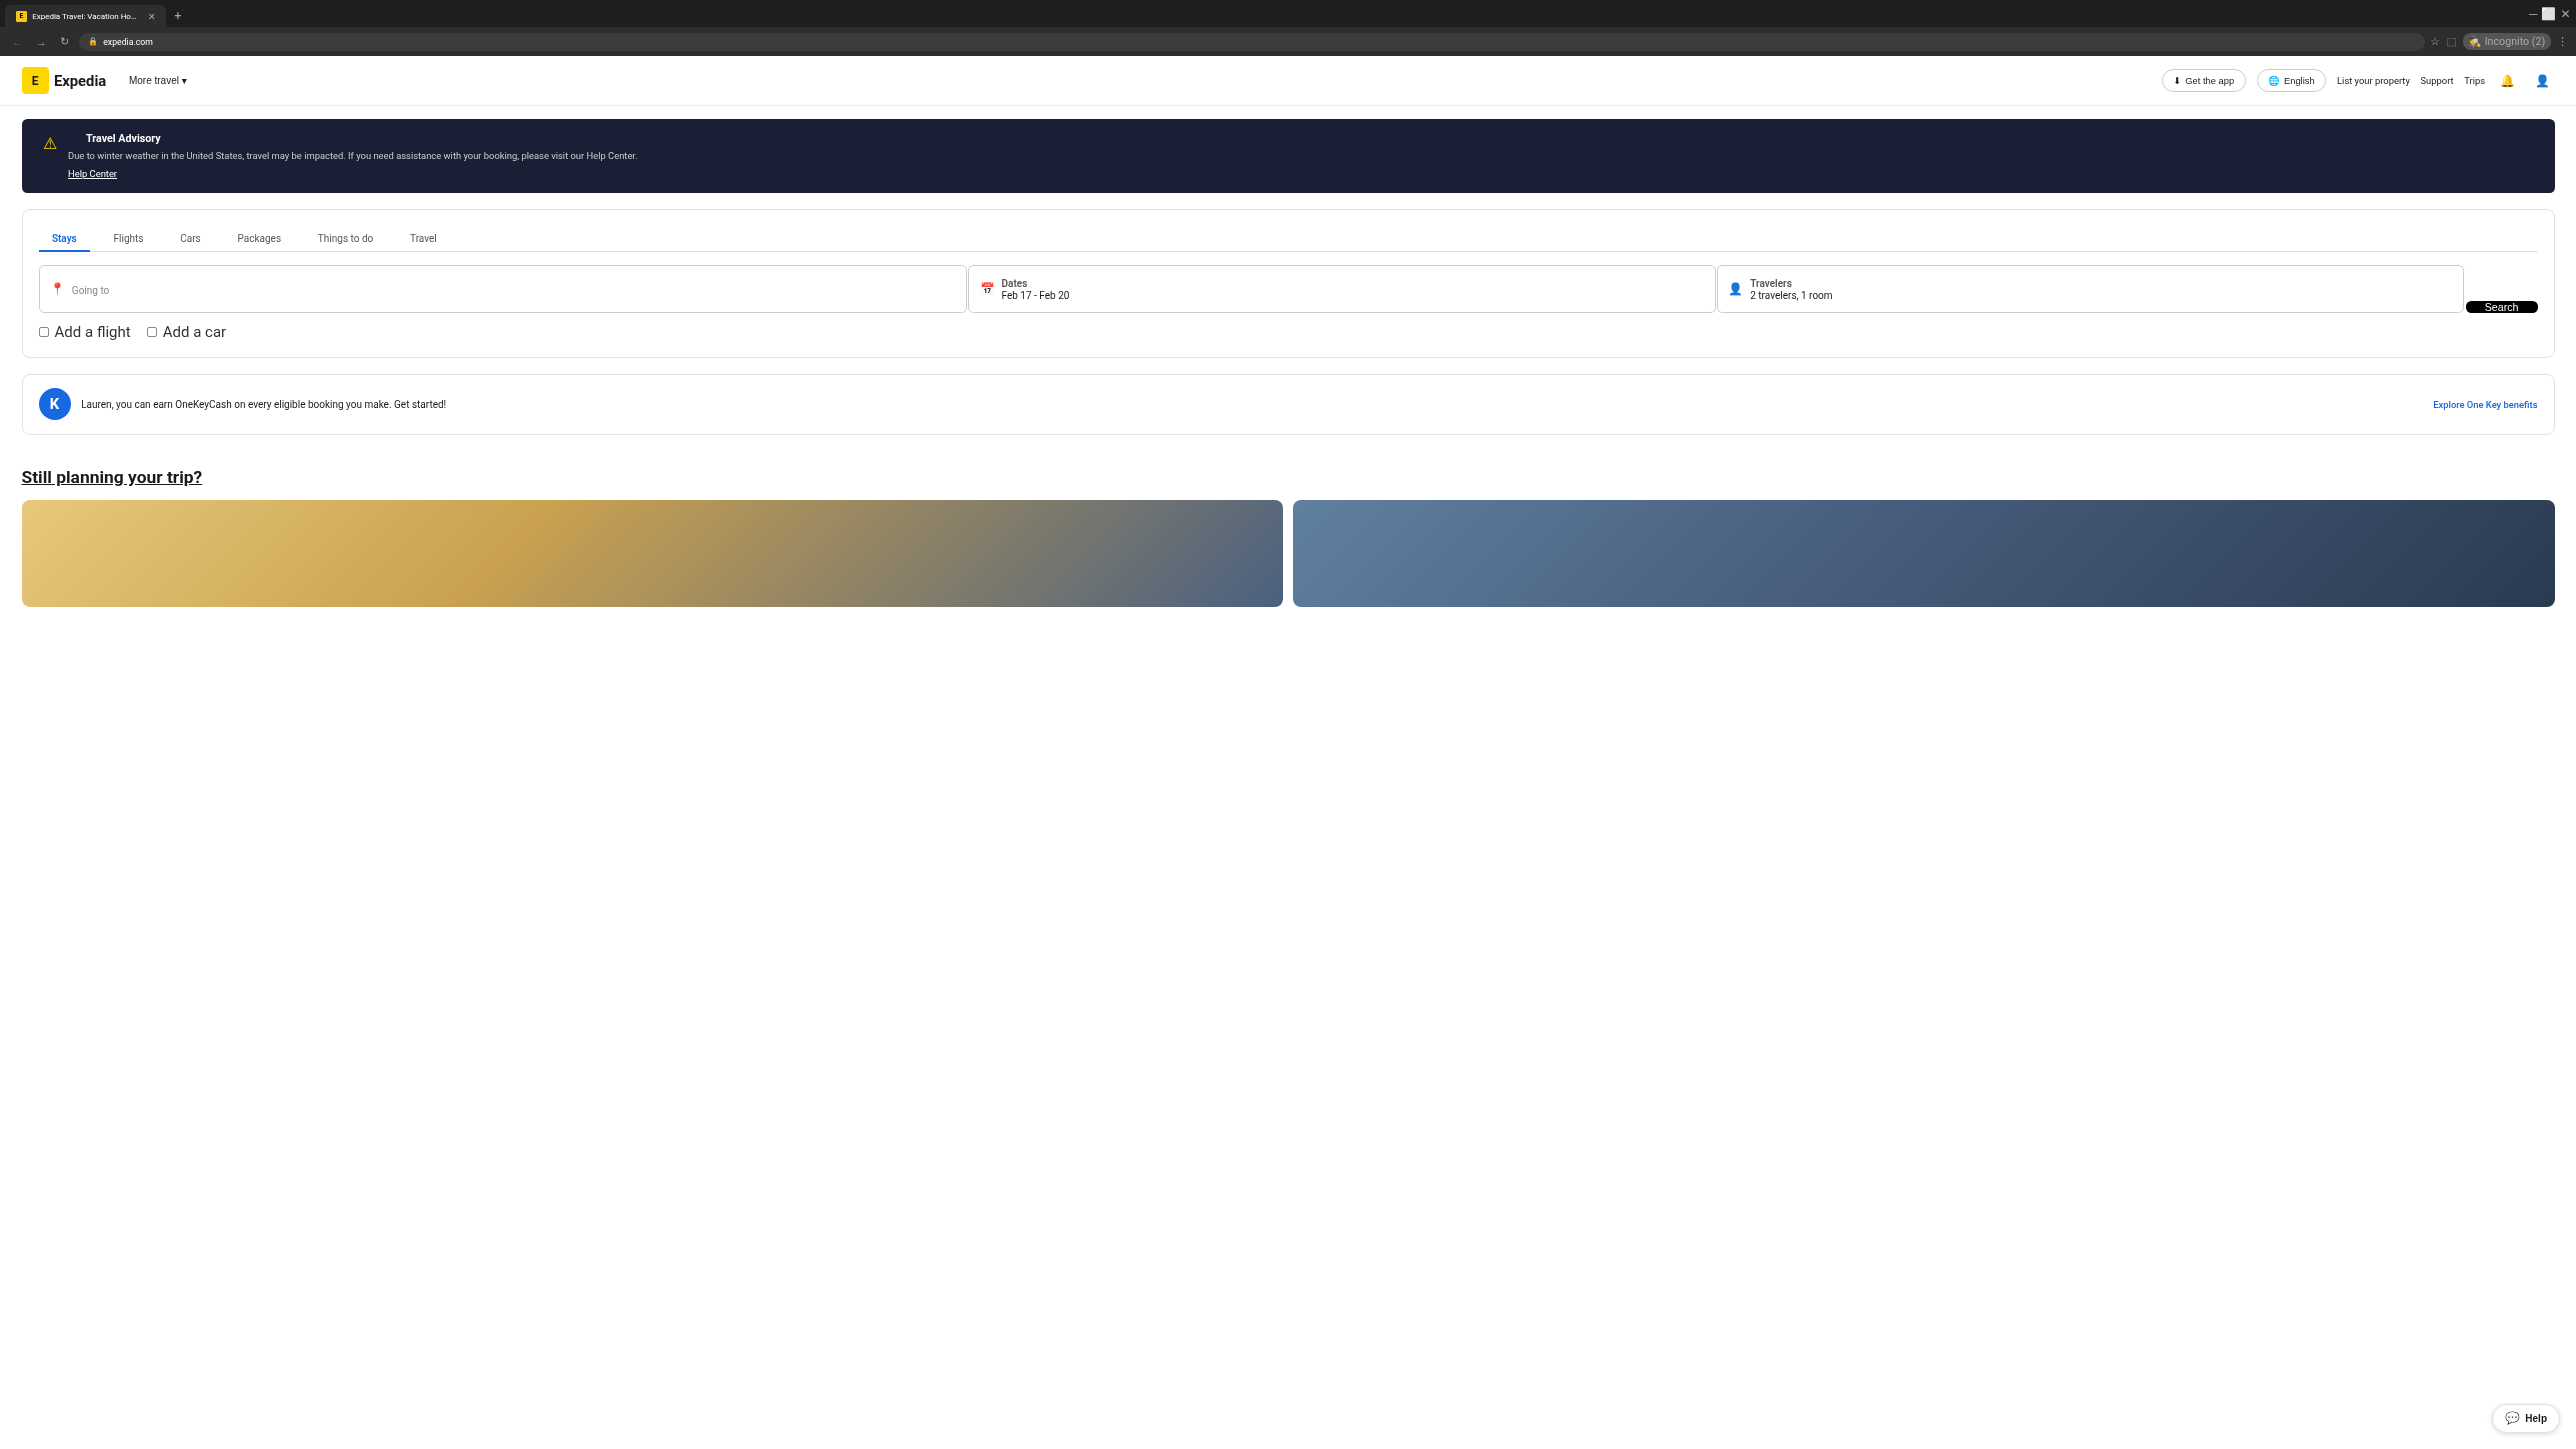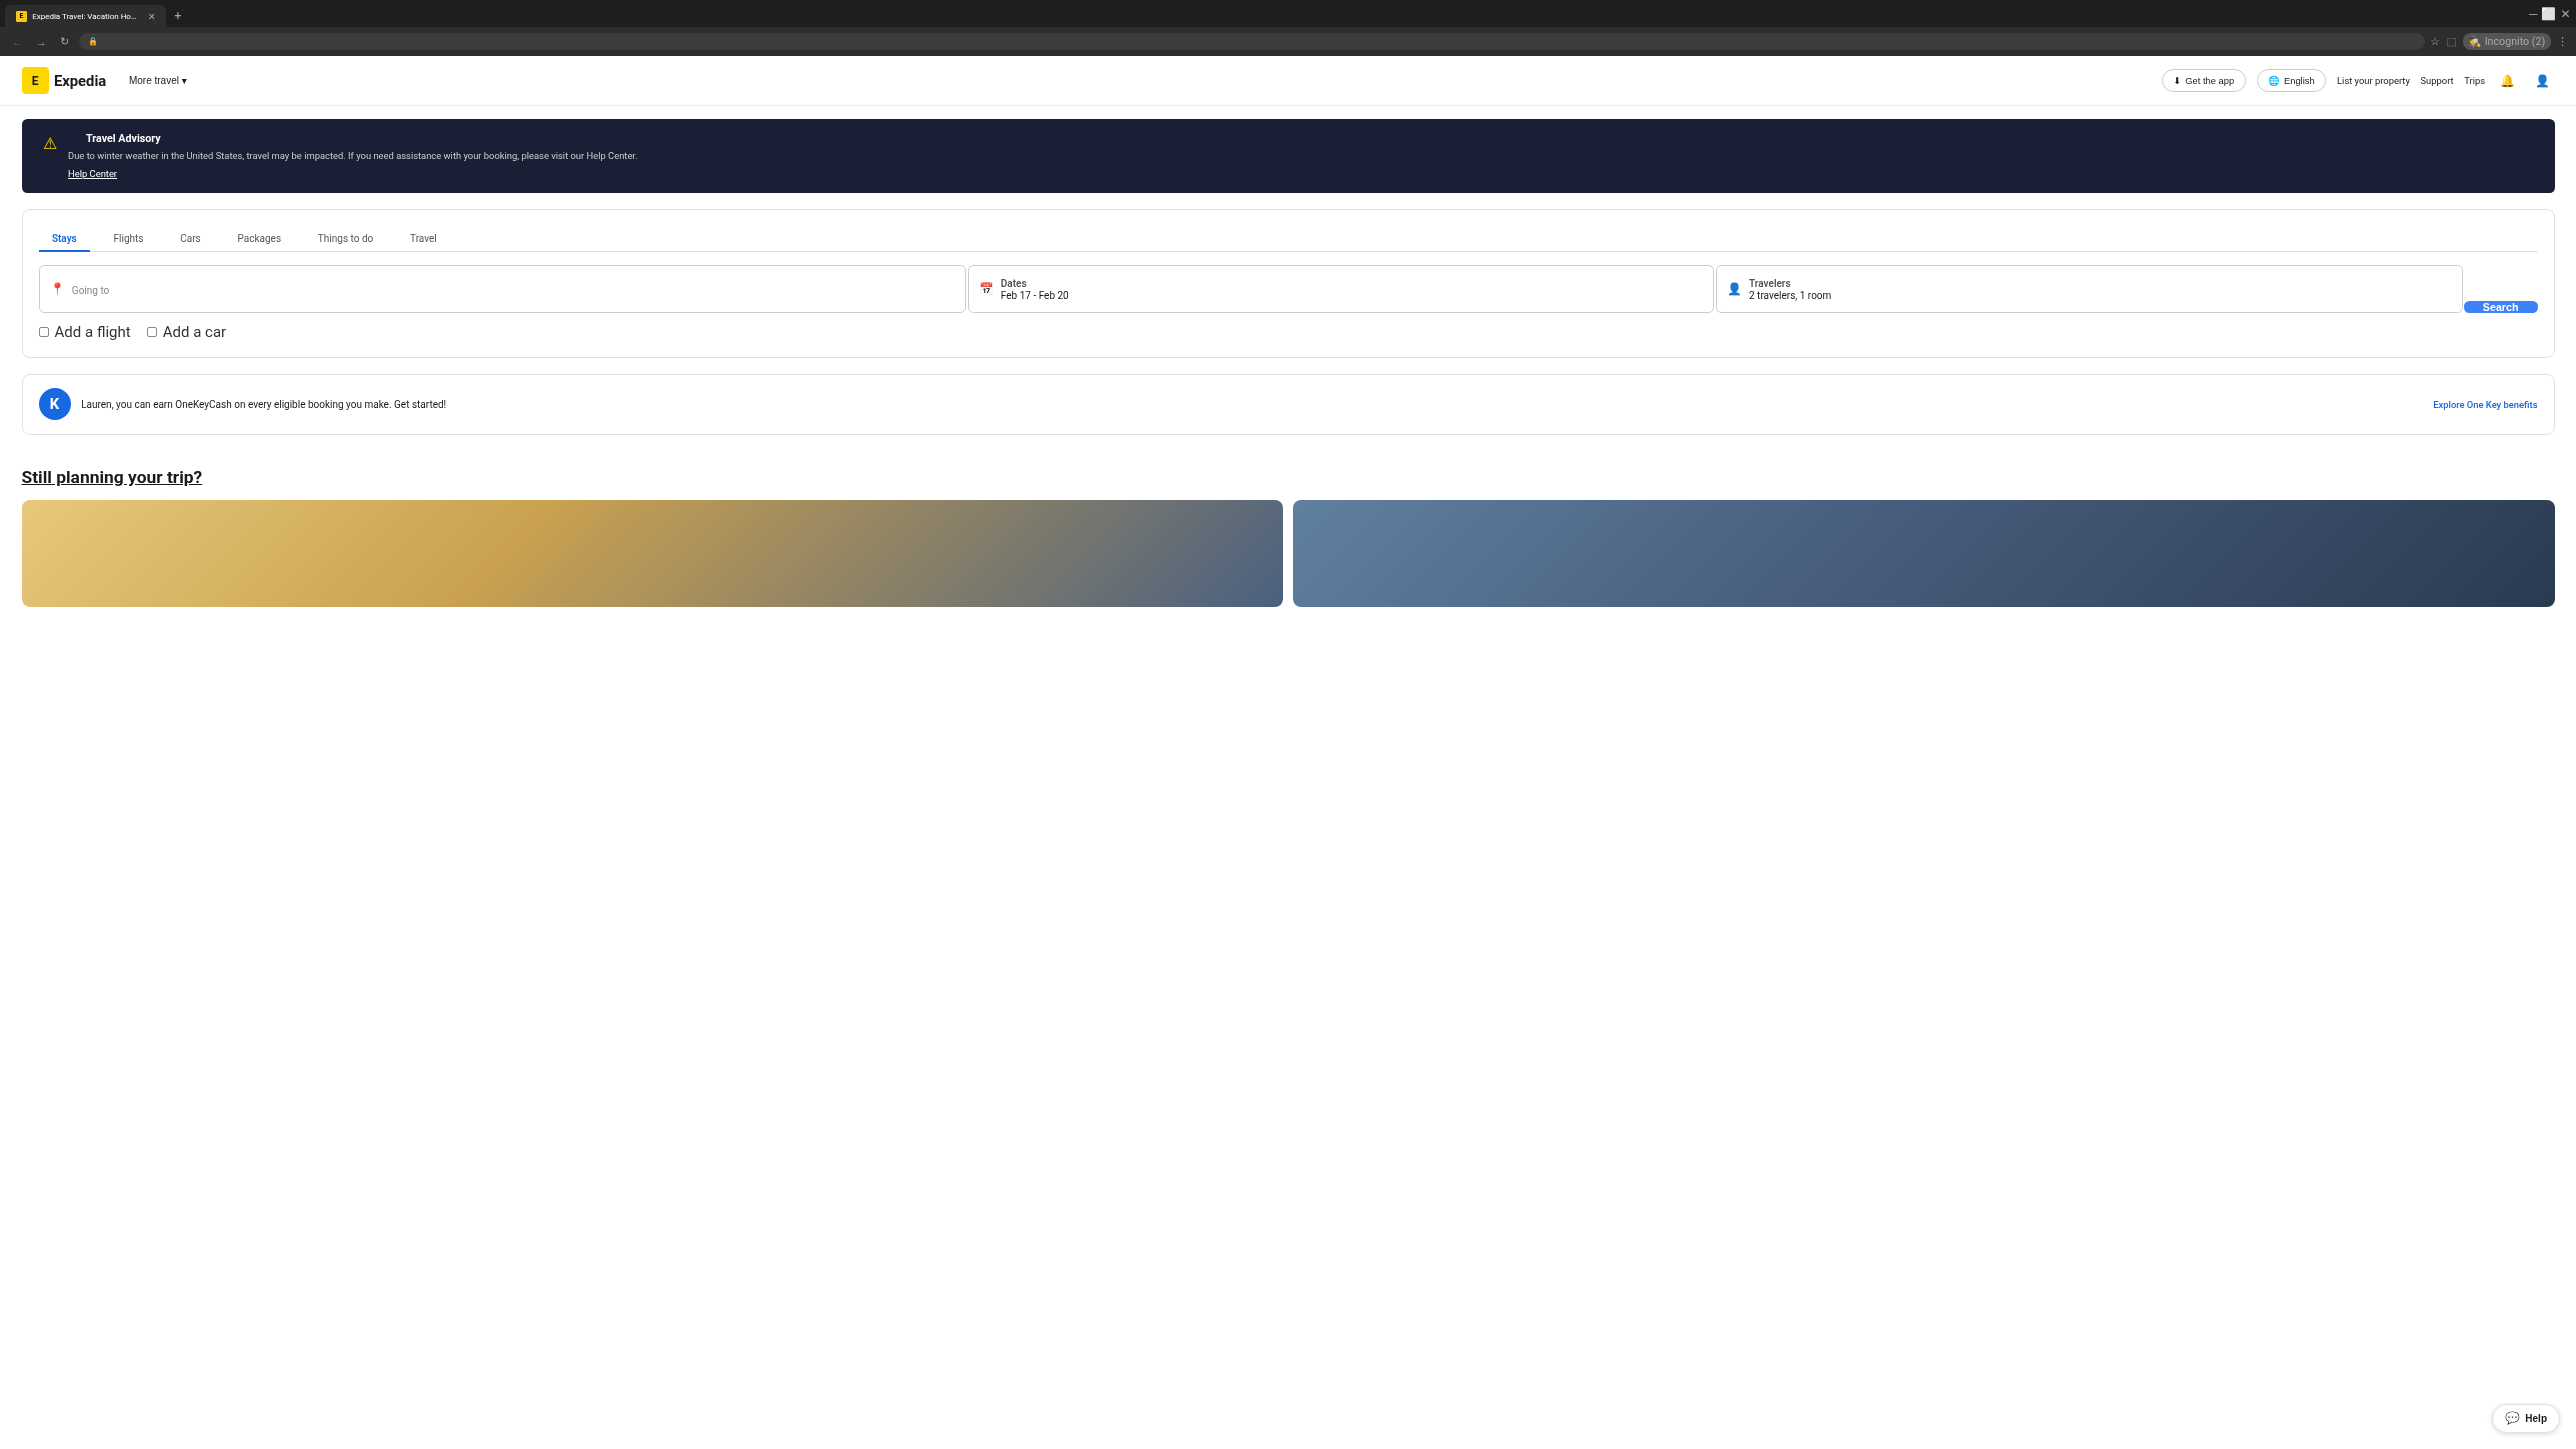--- a/index.html
+++ b/index.html
@@ -53,21 +53,21 @@
     .search-tabs { display: flex; gap: 10px; border-bottom: 1.3px solid #e0e0e0; margin-bottom: 13.4px; }
     .search-tab { padding: 6.7px 13.4px; font-size: 10px; cursor: pointer; color: #555; border-bottom: 2px solid transparent; margin-bottom: -1.3px; text-decoration: none; }
     .search-tab.active { color: #1668e3; border-bottom-color: #1668e3; font-weight: 600; }
     .search-inputs { display: flex; gap: 1.3px; align-items: stretch; }
     .search-field { flex: 1; border: 0.7px solid #ccc; border-radius: 5.4px; padding: 9.4px 10.7px; cursor: pointer; background: #fff; display: flex; align-items: center; gap: 6.7px; }
     .search-field .field-icon { color: #555; font-size: 12px; flex-shrink: 0; }
     .search-field .field-content { display: flex; flex-direction: column; }
     .search-field .field-label { font-size: 10px; color: #555; font-weight: 600; }
     .search-field .field-value { font-size: 10px; color: #1a1a1a; margin-top: 1.3px; }
     .search-field .field-value.placeholder { color: #888; }
-    .search-btn { background: #3b82f6; color: #fff; border: none; border-radius: 5.4px; padding: 0 19px; font-size: 10.7px; font-weight: 700; cursor: pointer; white-space: nowrap; margin-top: 36px; }
+    .search-btn { background: #000000; color: #fff; border: none; border-radius: 5.4px; padding: 0 19px; font-size: 10.7px; font-weight: 400; cursor: pointer; white-space: nowrap; margin-top: 36px; }
     .search-extras { display: flex; align-items: center; gap: 16px; margin-top: 9.4px; }
     .checkbox-item { display: flex; align-items: center; gap: 5.4px; cursor: pointer; font-size: 15px; color: #333; }
     .checkbox-box { width: 10.7px; height: 10.7px; border: 1.3px solid #888; border-radius: 2px; flex-shrink: 0; }
 
     
     .onekey-banner { display: flex; align-items: center; background: #fff; border: 0.7px solid #e0e0e0; border-radius: 8px; margin: 0 21.5px 16px; padding: 13.4px 16px; gap: 10.7px; }
     .onekey-avatar { width: 32px; height: 32px; border-radius: 50%; background: #1668e3; display: flex; align-items: center; justify-content: center; color: #fff; font-size: 14.8px; font-weight: 700; flex-shrink: 0; }
     .onekey-text { flex: 1; font-size: 10px; color: #1a1a1a; }
     .onekey-link { color: #1668e3; font-size: 9.4px; text-decoration: none; white-space: nowrap; font-weight: 500; }
 
@@ -99,20 +99,21 @@
       <span>⬜</span>
       <span>✕</span>
     </div>
   </div>
   <div class="browser-toolbar">
     <button class="browser-nav-btn disabled">←</button>
     <button class="browser-nav-btn">→</button>
     <button class="browser-nav-btn">↻</button>
     <div class="browser-address-bar">
       <span class="lock-icon">🔒</span>
+      <span class="url-text">expedia.com</span>
     </div>
     <div class="browser-toolbar-actions">
       <span>☆</span>
       <span>⬚</span>
       <div class="incognito-badge">
         <span>🕵</span>
         <span>Incognito (2)</span>
       </div>
       <span>⋮</span>
     </div>

